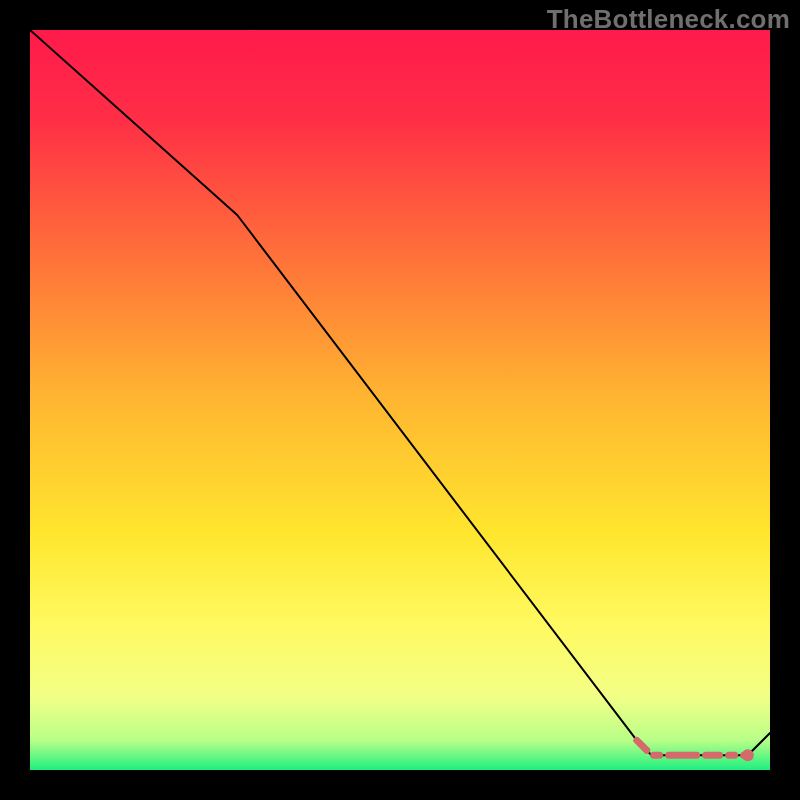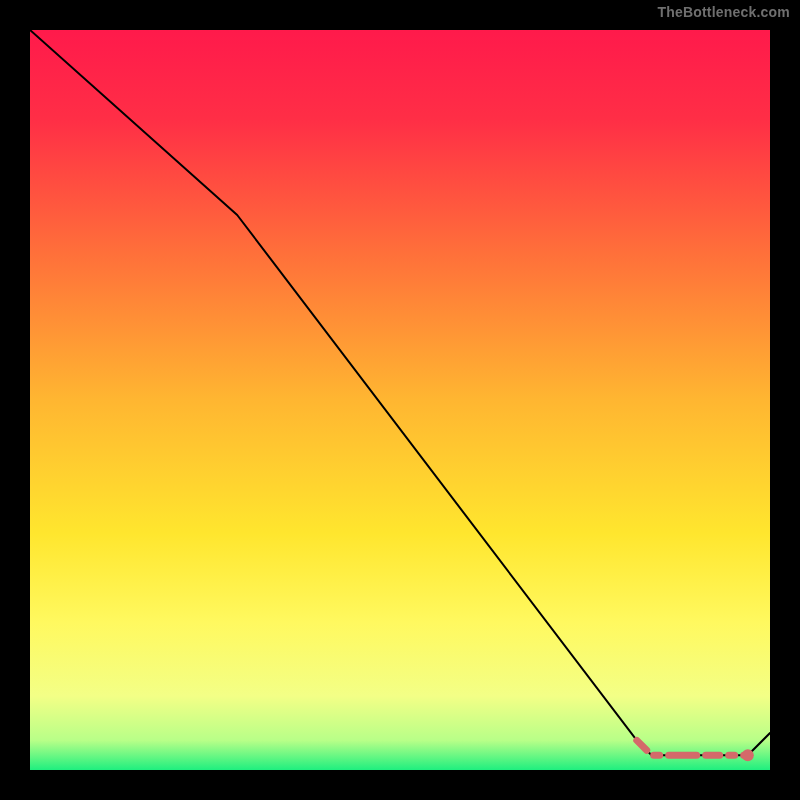--- a/index.html
+++ b/index.html
@@ -15,21 +15,21 @@
     position: relative;
     width: 800px;
     height: 800px;
     background: #000;
   }
   .attribution {
     position: absolute;
     top: 4px;
     right: 10px;
     color: #6f6f6f;
-    font-size: 14px;
+    font-size: 26px;
     font-weight: 600;
     letter-spacing: 0.2px;
   }
   .plot-area {
     position: absolute;
     left: 30px;
     top: 30px;
     width: 740px;
     height: 740px;
   }

